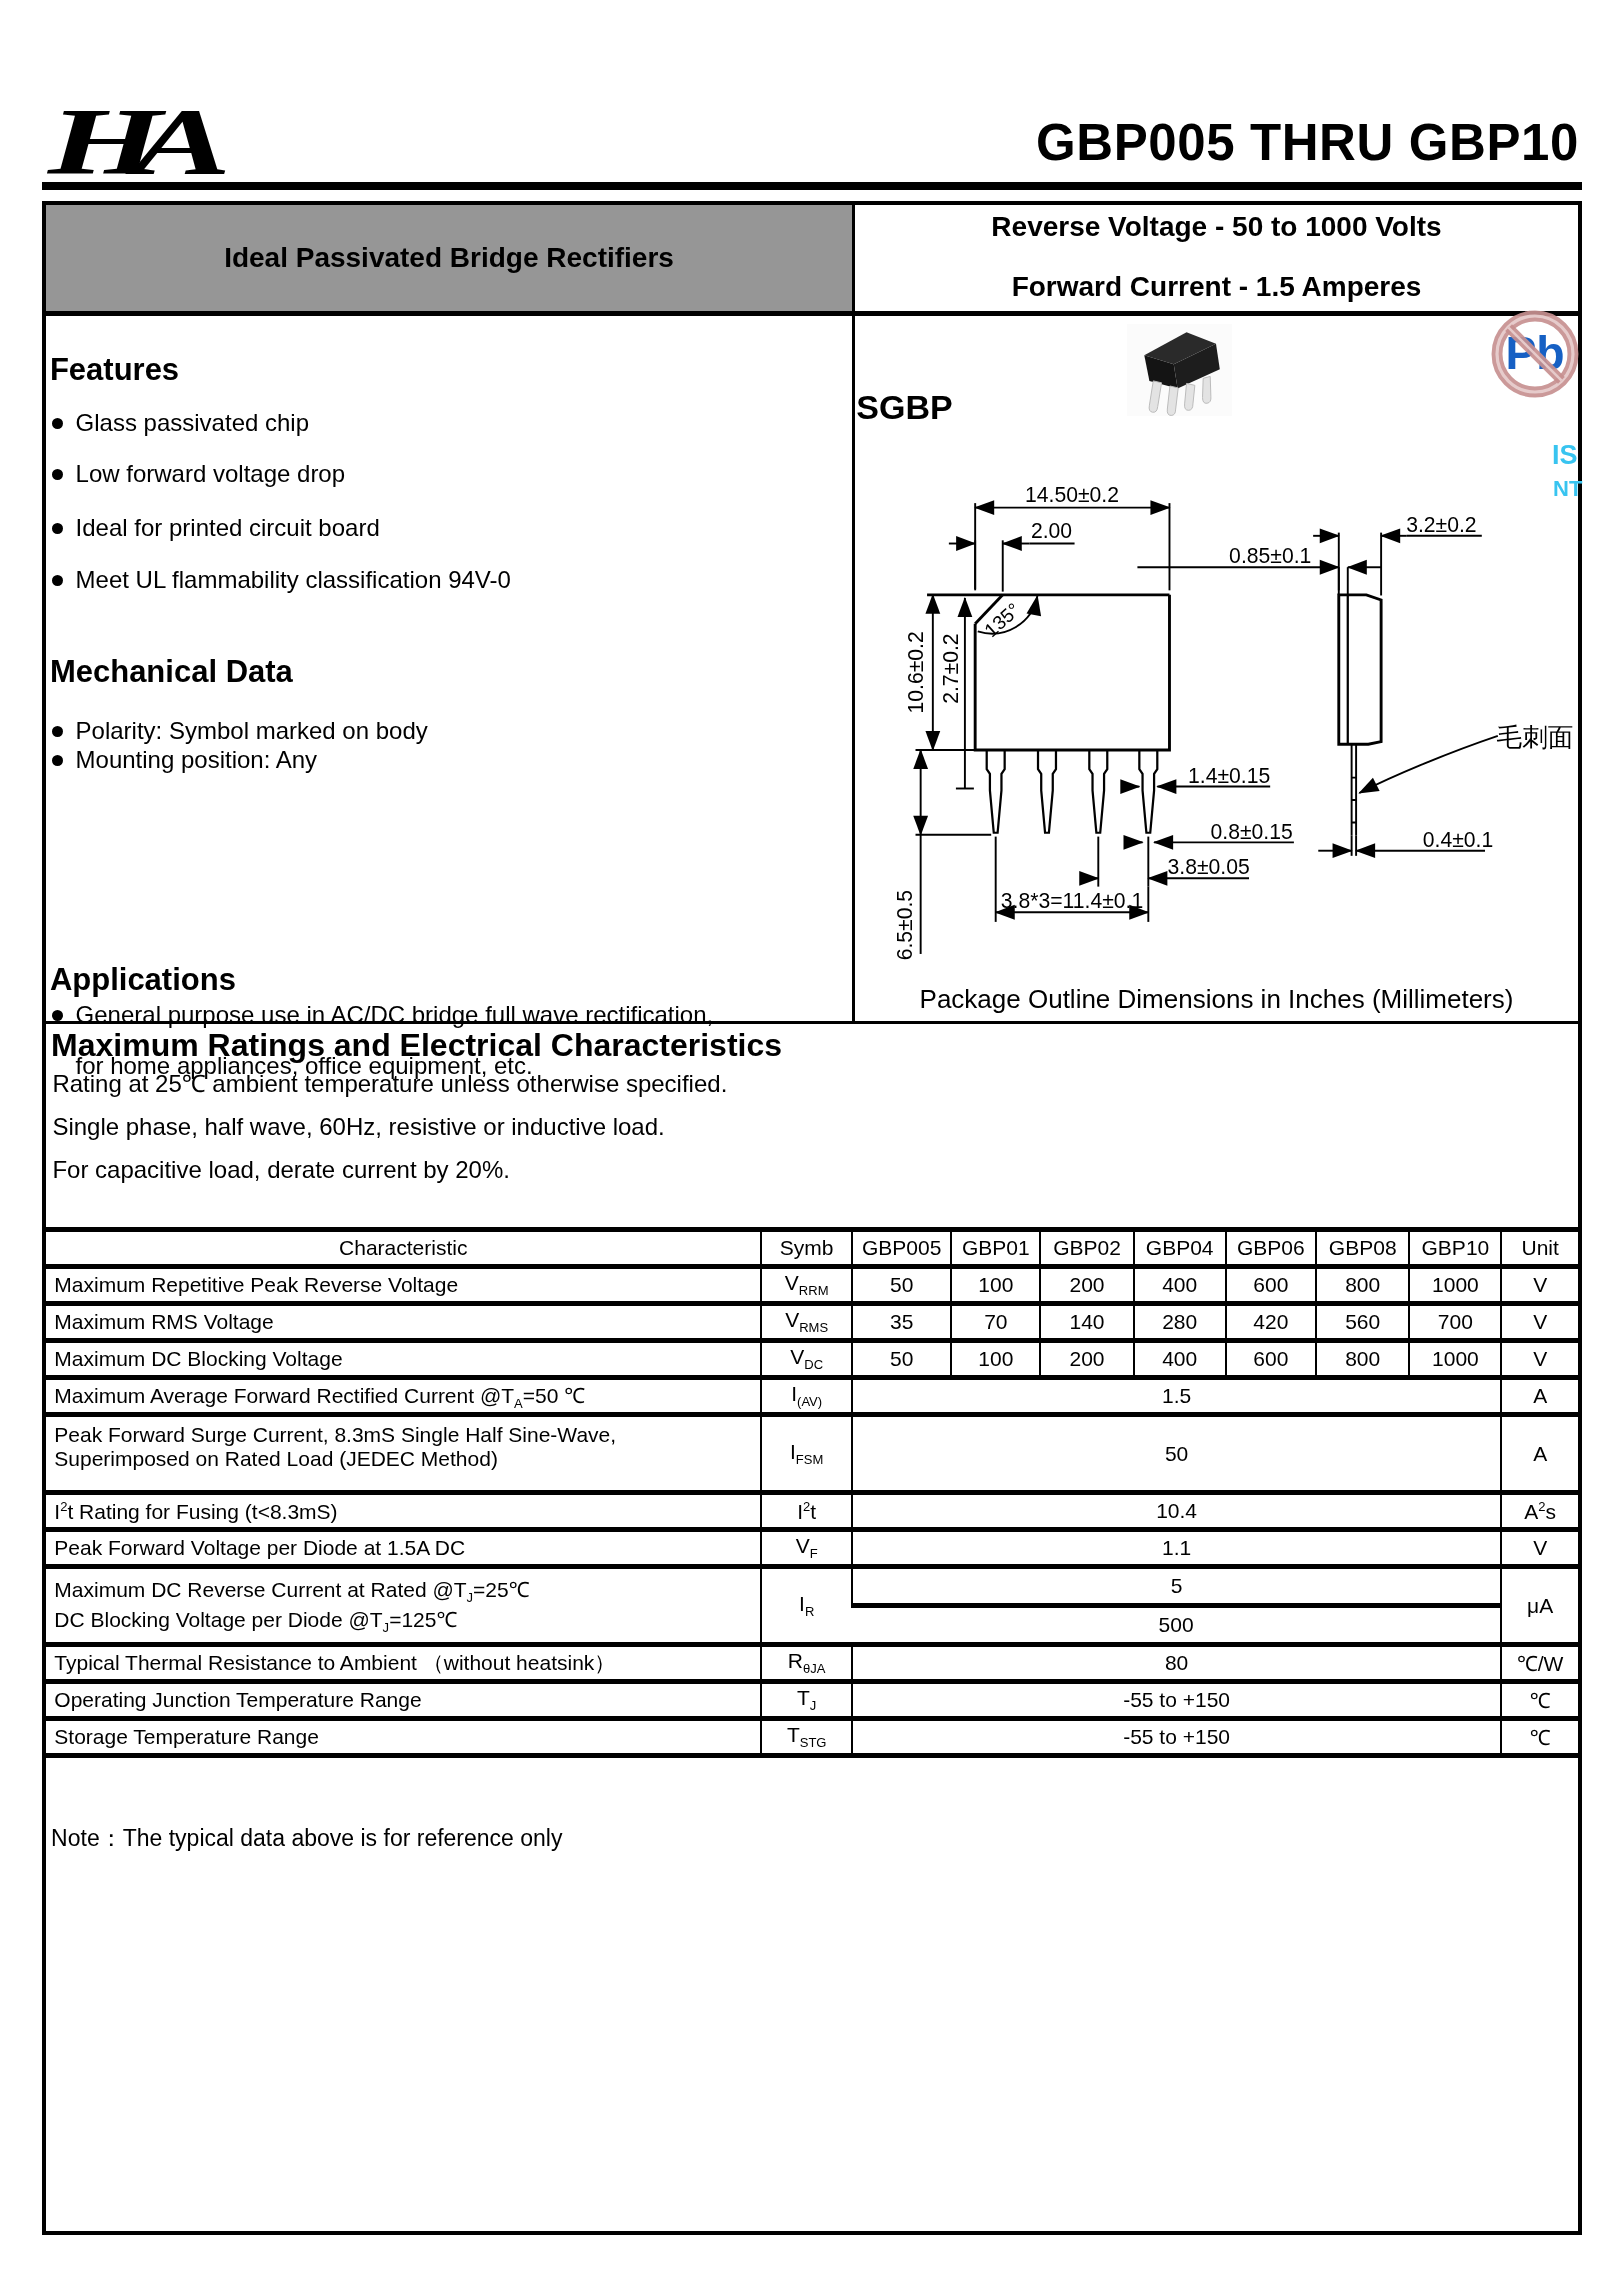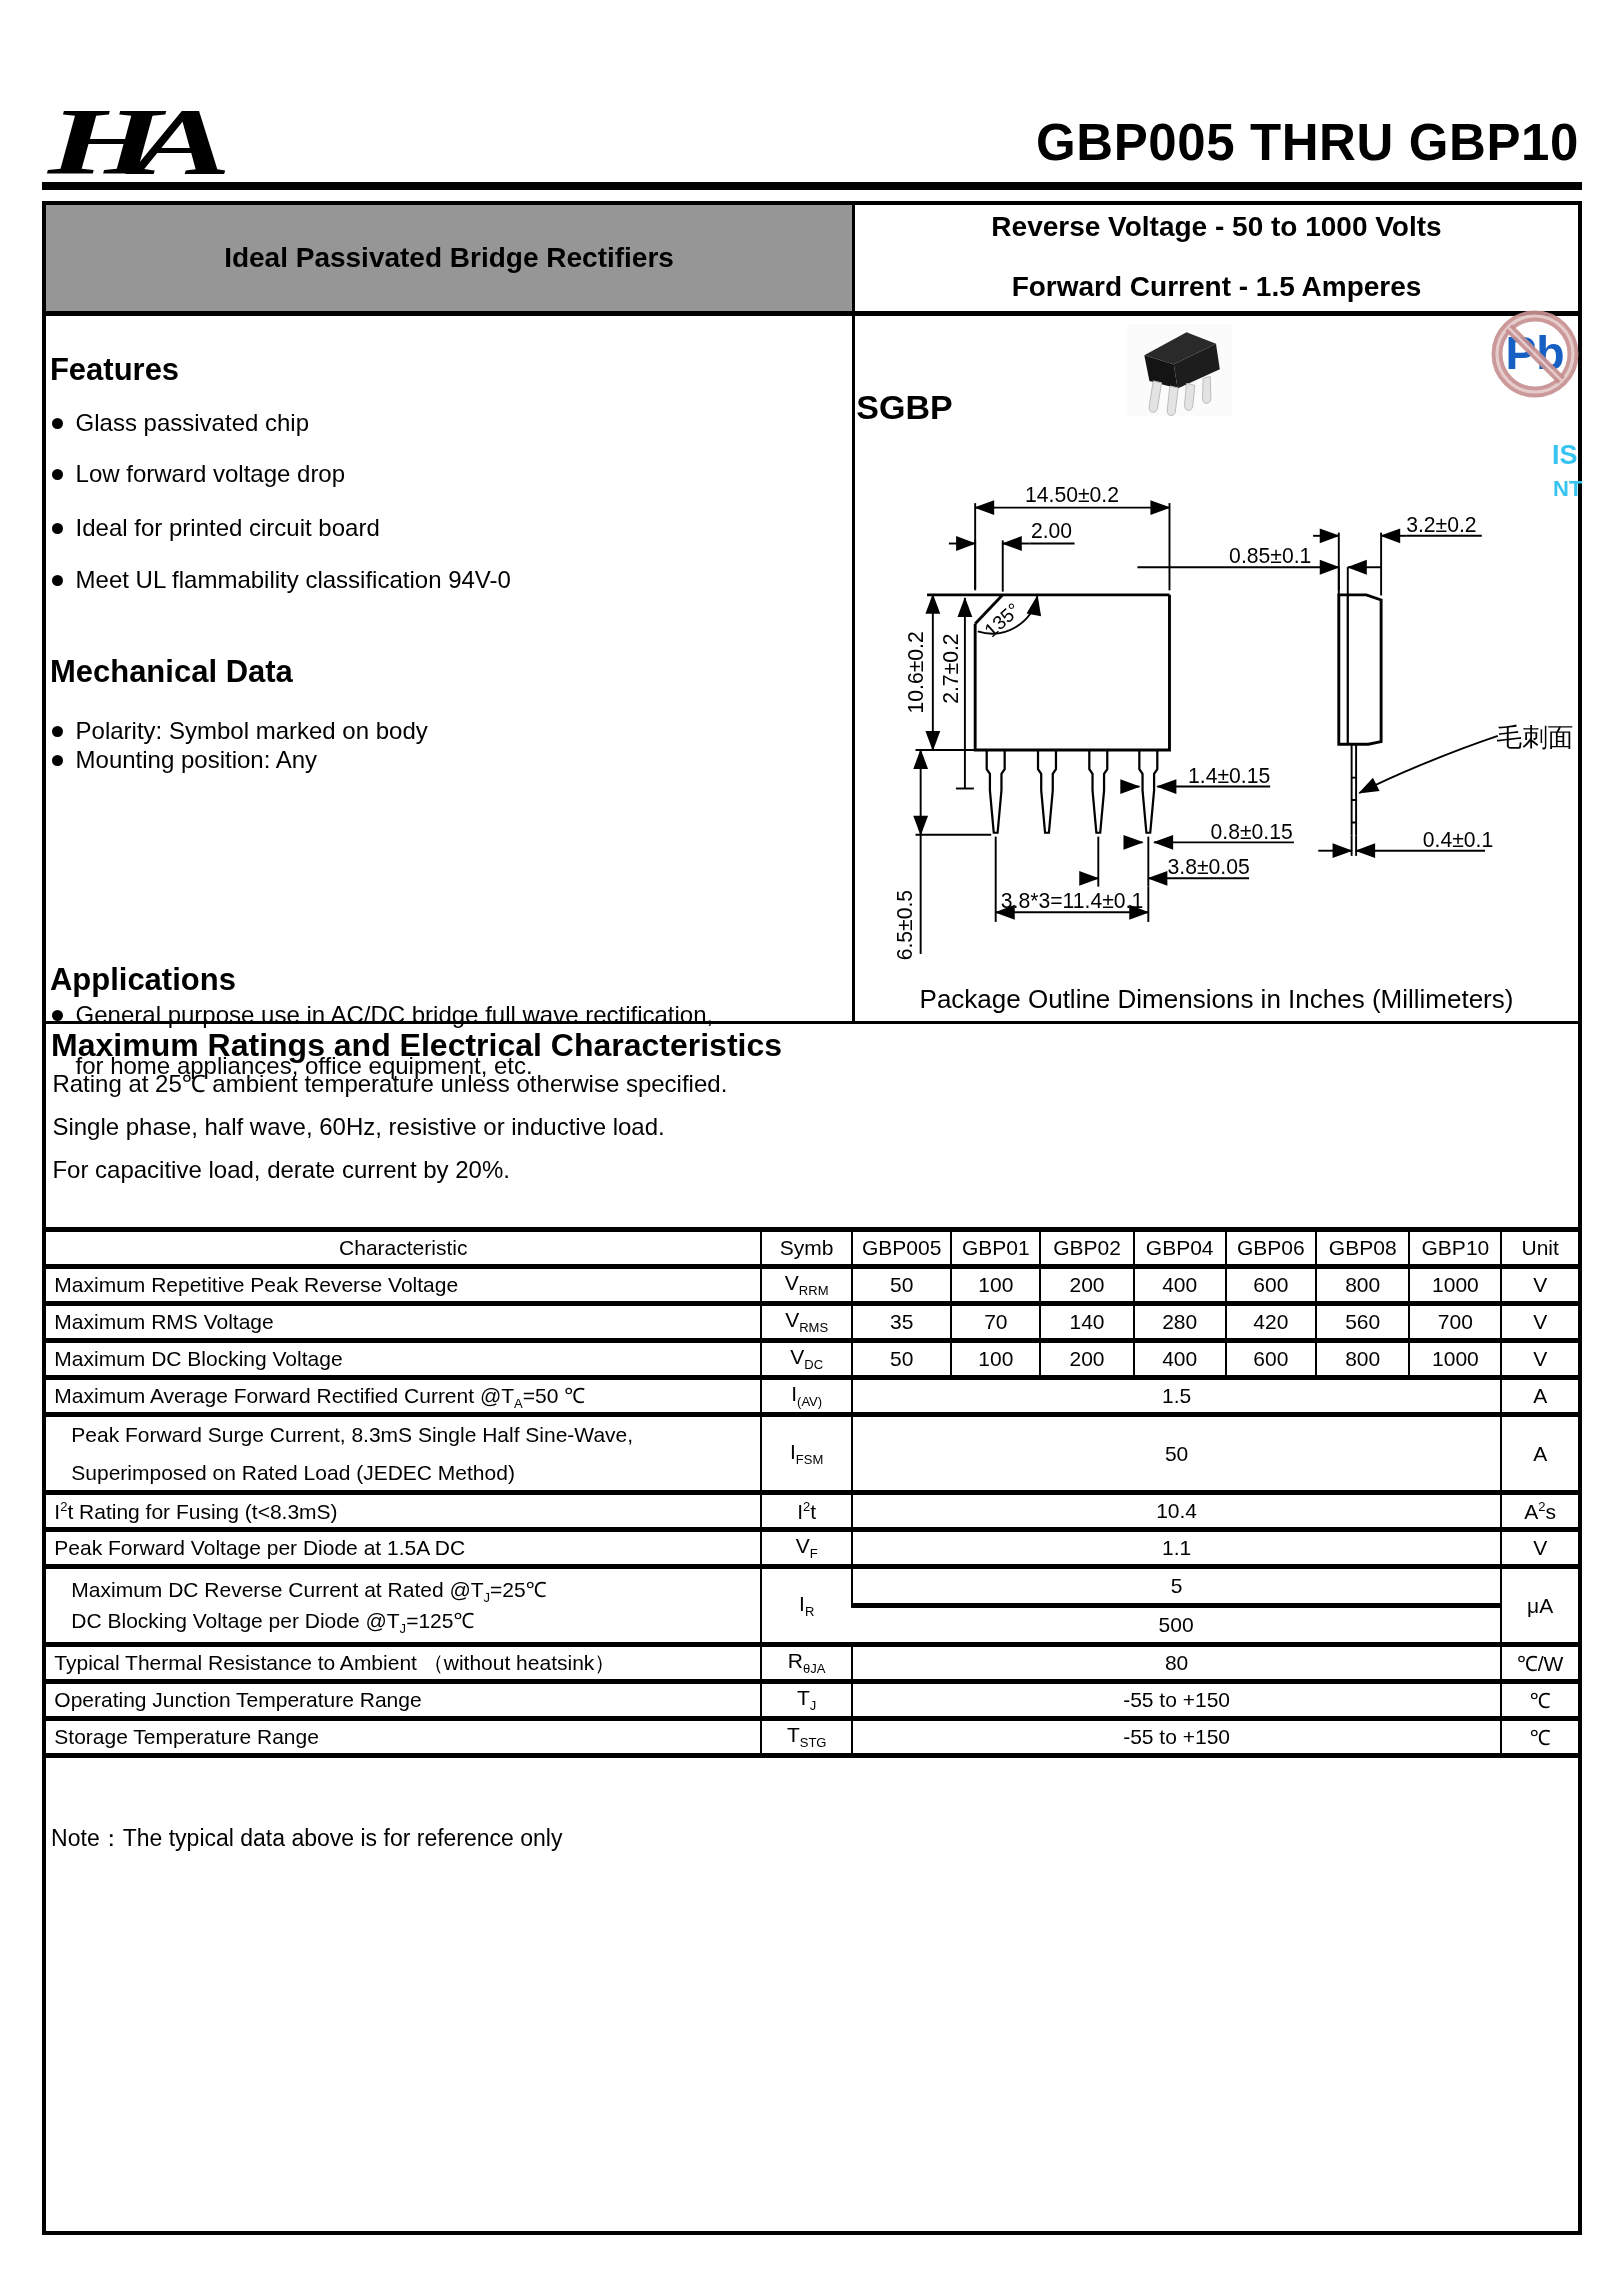--- a/index.html
+++ b/index.html
@@ -40,21 +40,21 @@
   .rtable th,.rtable td{border-bottom:5.1px solid #000;border-left:2.6px solid #000;padding:0;
         vertical-align:middle;text-align:center;font-weight:normal;overflow:hidden;}
   .rtable th:first-child,.rtable td:first-child{border-left:none;}
   .rtable thead tr{height:37px;}
   .rtable tbody tr{height:37px;}
   .rtable tbody tr.tall{height:78px;}
   .rtable tbody tr.sub{height:39px;}
   .rtable td.char{text-align:left;padding-left:8.3px;padding-right:3.9px;}
   .rtable sub{font-size:62%;}
   .rtable sup{font-size:62%;}
-  .lines2{display:flex;flex-direction:column;justify-content:space-between;min-height:62px;padding:2.6px 0;margin-left:17px;}
+  .lines2{display:flex;flex-direction:column;min-height:62px;padding:2.6px 0;}
   .note-line{left:5.1px;font-size:23px;}
   .drawing text{font-size:33px;font-family:"Liberation Sans",sans-serif;}
   .drawing .cjk{font-size:40px;}
   .drawing .ang{font-size:30px;}
 </style>
 </head>
 <body>
 
 <div class="page">
 

